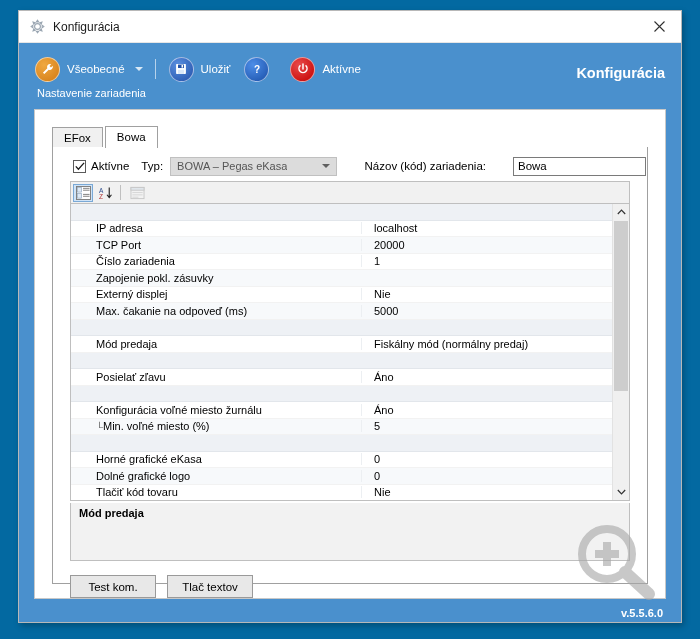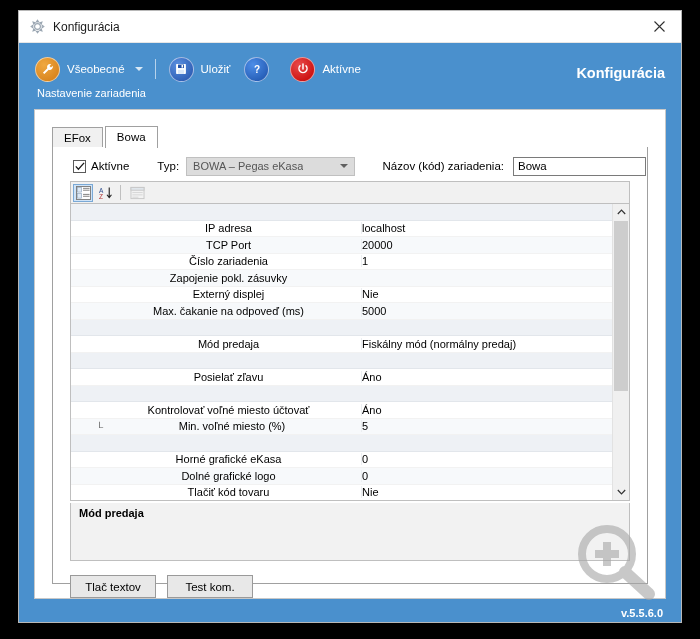--- a/index.html
+++ b/index.html
@@ -5,21 +5,21 @@
   html, body {
     margin: 0; padding: 0;
     width: 700px; height: 639px;
     background: #ffffff;
     font-family: "Liberation Sans", sans-serif;
     overflow: hidden;
   }
   #root {
     position: relative;
     width: 700px; height: 639px;
-    background: #000000;
+    background: #0369a1;
   }
   
   .window {
     position: absolute;
     left: 18px; top: 10px;
     width: 664px; height: 613px;
     background: #ffffff;
     border: 1px solid #b8b8b8;
     box-shadow: 2px 3px 6px rgba(0,0,0,0.25);
     box-sizing: border-box;
@@ -165,21 +165,21 @@
   .chk-wrap { display: flex; align-items: center; margin-left: 19px; cursor: pointer; }
   .chk {
     width: 13px; height: 13px;
     border: 1px solid #5a5a5a;
     background: #fff; box-sizing: border-box;
     display: flex; align-items: center; justify-content: center;
     margin-right: 5px;
   }
   .chk svg { display: block; }
   .lbl { color: #000; white-space: nowrap; }
-  .typ-label { margin-left: 28px; margin-right: 7px; }
+  .typ-label { margin-left: 12px; margin-right: 7px; }
   .combo {
     width: 264px; height: 19px;
     background: #dcdcdc;
     border: 1px solid #c0c0c0;
     box-sizing: border-box;
     display: flex; align-items: center;
     position: relative;
     cursor: pointer;
   }
   .combo-text {
@@ -187,21 +187,21 @@
     white-space: nowrap; overflow: hidden;
   }
   .combo-arrow {
     position: absolute; right: 6px; top: 50%;
     margin-top: -2px;
     width: 0; height: 0;
     border-left: 4px solid transparent;
     border-right: 4px solid transparent;
     border-top: 4px solid #606060;
   }
-  .name-label { margin-left: 28px; margin-right: 9px; }
+  .name-label { margin-left: 28px; margin-right: 27px; }
   .name-input {
     width: 133px; height: 19px;
     border: 1px solid #7a7a7a;
     background: #fff;
     box-sizing: border-box;
     font-size: 11.5px;
     font-family: "Liberation Sans", sans-serif;
     padding: 0 4px; color: #000;
     outline: none;
   }
@@ -257,33 +257,33 @@
   .prow.cat {
     background: #eef1f5;
     font-weight: bold;
     border-bottom: 1px solid #e2e6eb;
   }
   .pname {
     width: 290px;
     padding-left: 25px;
     box-sizing: border-box;
     color: #000;
-    white-space: nowrap; overflow: hidden; text-align: center;
+    white-space: nowrap; overflow: hidden;
   }
   .prow.cat .pname { padding-left: 22px; position: relative; }
   .pname.sub { padding-left: 32px; position: relative; }
   .elbow {
     position: absolute; left: 25px; top: 2px;
     font-size: 10px; color: #555;
   }
   .pval {
     flex: 1 1 auto;
     color: #000;
     border-left: 1px solid #eceff2;
-    padding-left: 0;
+    padding-left: 12px;
     white-space: nowrap; overflow: hidden;
   }
   .pgrid-sb {
     width: 16px;
     background: #f0f0f0;
     border-left: 1px solid #e2e2e2;
     position: relative;
     flex: 0 0 auto;
     cursor: pointer;
   }
@@ -523,21 +523,21 @@
                   <div class="pname"><span></span></div>
                 </div>
                 <div class="prow">
                   <div class="pname"><span>Posielať zľavu</span></div>
                   <div class="pval">Áno</div>
                 </div>
                 <div class="prow cat">
                   <div class="pname"><span></span></div>
                 </div>
                 <div class="prow">
-                  <div class="pname"><span>Kontrolovať voľné miesto účtovať</span></div>
+                  <div class="pname"><span>Konfigurácia voľné miesto žurnálu</span></div>
                   <div class="pval">Áno</div>
                 </div>
                 <div class="prow alt">
                   <div class="pname sub"><span class="elbow">└</span><span>Min. voľné miesto (%)</span></div>
                   <div class="pval">5</div>
                 </div>
                 <div class="prow cat">
                   <div class="pname"><span></span></div>
                 </div>
                 <div class="prow">
@@ -566,22 +566,22 @@
                   </svg>
               </div>
             </div>
           </div>
 
           <div class="descpane">
             <div class="desc-title">Mód predaja</div>
           </div>
 
           <div class="btnrow">
+            <button class="btn">Test kom.</button>
             <button class="btn">Tlač textov</button>
-            <button class="btn">Test kom.</button>
           </div>
 
         </div>
       </div>
 
       <div class="version">v.5.5.6.0</div>
     </div>
 
     <div class="magnifier">
       <svg width="86" height="86" viewBox="0 0 86 86">

